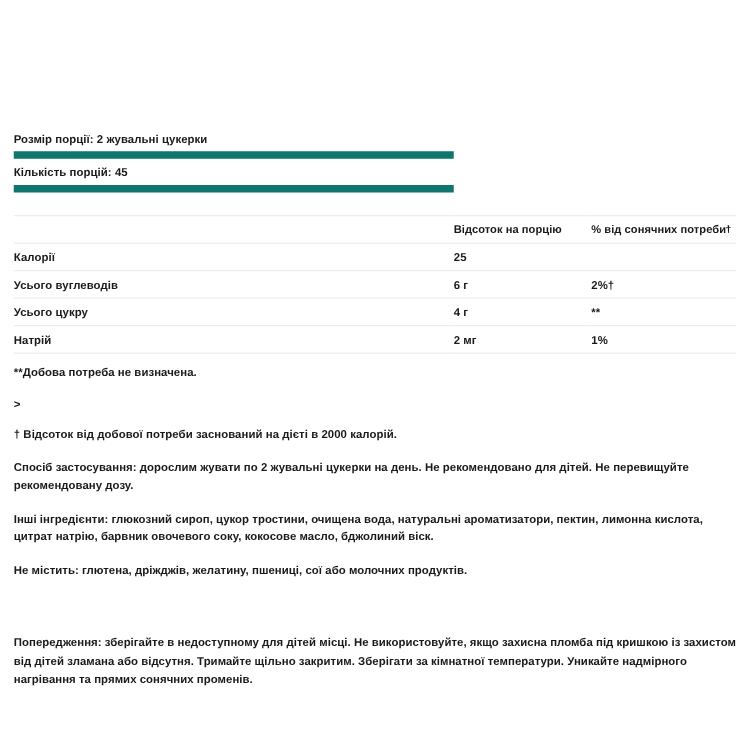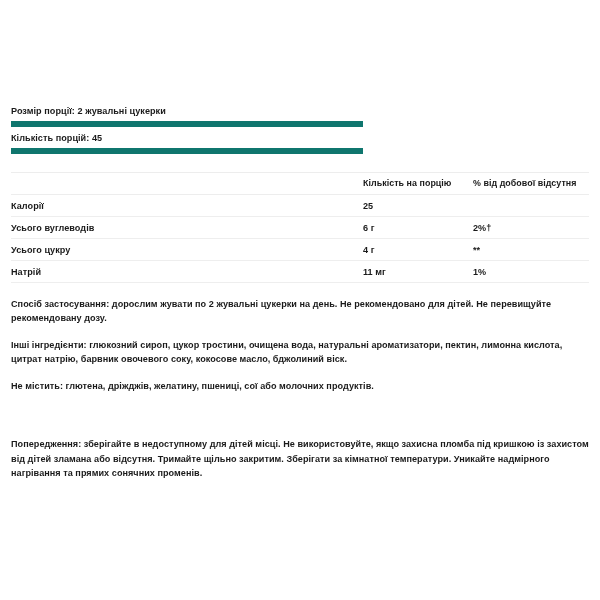--- a/index.html
+++ b/index.html
@@ -128,22 +128,22 @@
       </tr>
 
       <tr class="spacer-row">
         <td class="col-label"></td>
         <td class="col-amount"></td>
         <td class="col-percent"></td>
       </tr>
 
       <tr class="header-row">
         <th class="col-label"></th>
-        <th class="col-amount">Кількість на порцію</th>
-        <th class="col-percent">% від добової відсутня</th>
+        <th class="col-amount">Відсоток на порцію</th>
+        <th class="col-percent">% від сонячних потребиϯ</th>
       </tr>
 
       <tr class="data-row">
         <td class="col-label">Калорії</td>
         <td class="col-amount">25</td>
         <td class="col-percent"></td>
       </tr>
 
       <tr class="data-row">
         <td class="col-label">Усього вуглеводів</td>
@@ -153,28 +153,33 @@
 
       <tr class="data-row">
         <td class="col-label">Усього цукру</td>
         <td class="col-amount">4 г</td>
         <td class="col-percent">**</td>
       </tr>
 
 
       <tr class="data-row">
         <td class="col-label">Натрій</td>
-        <td class="col-amount">11 мг</td>
+        <td class="col-amount">2 мг</td>
         <td class="col-percent">1%</td>
       </tr>
 
 
     </tbody>
   </table>
 
+  <div class="footnotes">
+    <p class="footnote">**Добова потреба не визначена.</p>
+    <p class="footnote stray">&gt;</p>
+    <p class="footnote">† Відсоток від добової потреби заснований на дієті в 2000 калорій.</p>
+  </div>
 
   <div class="paragraphs">
     <p class="para">Спосіб застосування: дорослим жувати по 2 жувальні цукерки на день. Не рекомендовано для дітей. Не перевищуйте рекомендовану дозу.</p>
     <p class="para">Інші інгредієнти: глюкозний сироп, цукор тростини, очищена вода, натуральні ароматизатори, пектин, лимонна кислота, цитрат натрію, барвник овочевого соку, кокосове масло, бджолиний віск.</p>
     <p class="para">Не містить: глютена, дріжджів, желатину, пшениці, сої або молочних продуктів.</p>
     <p class="para">Попередження: зберігайте в недоступному для дітей місці. Не використовуйте, якщо захисна пломба під кришкою із захистом від дітей зламана або відсутня. Тримайте щільно закритим. Зберігати за кімнатної температури. Уникайте надмірного нагрівання та прямих сонячних променів.</p>
   </div>
 
 </div>
 

